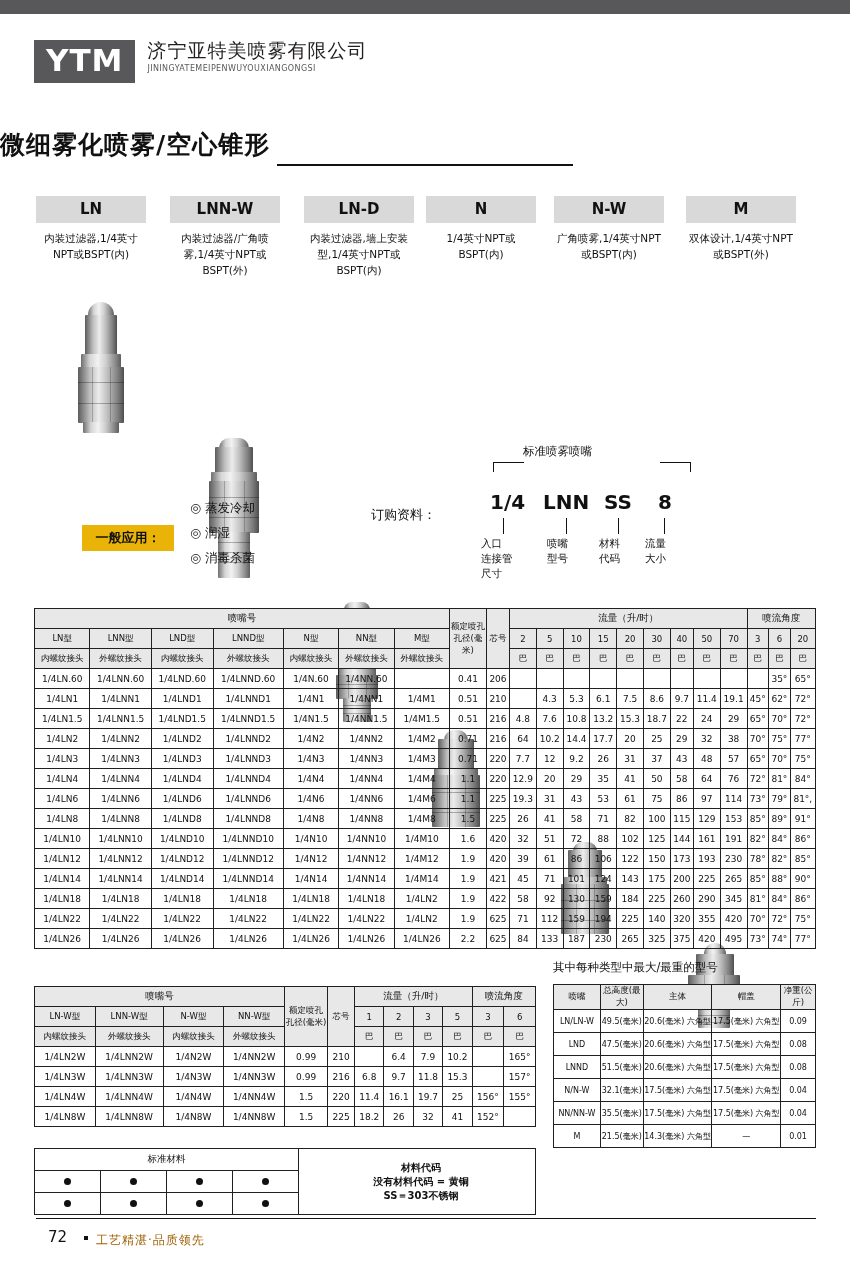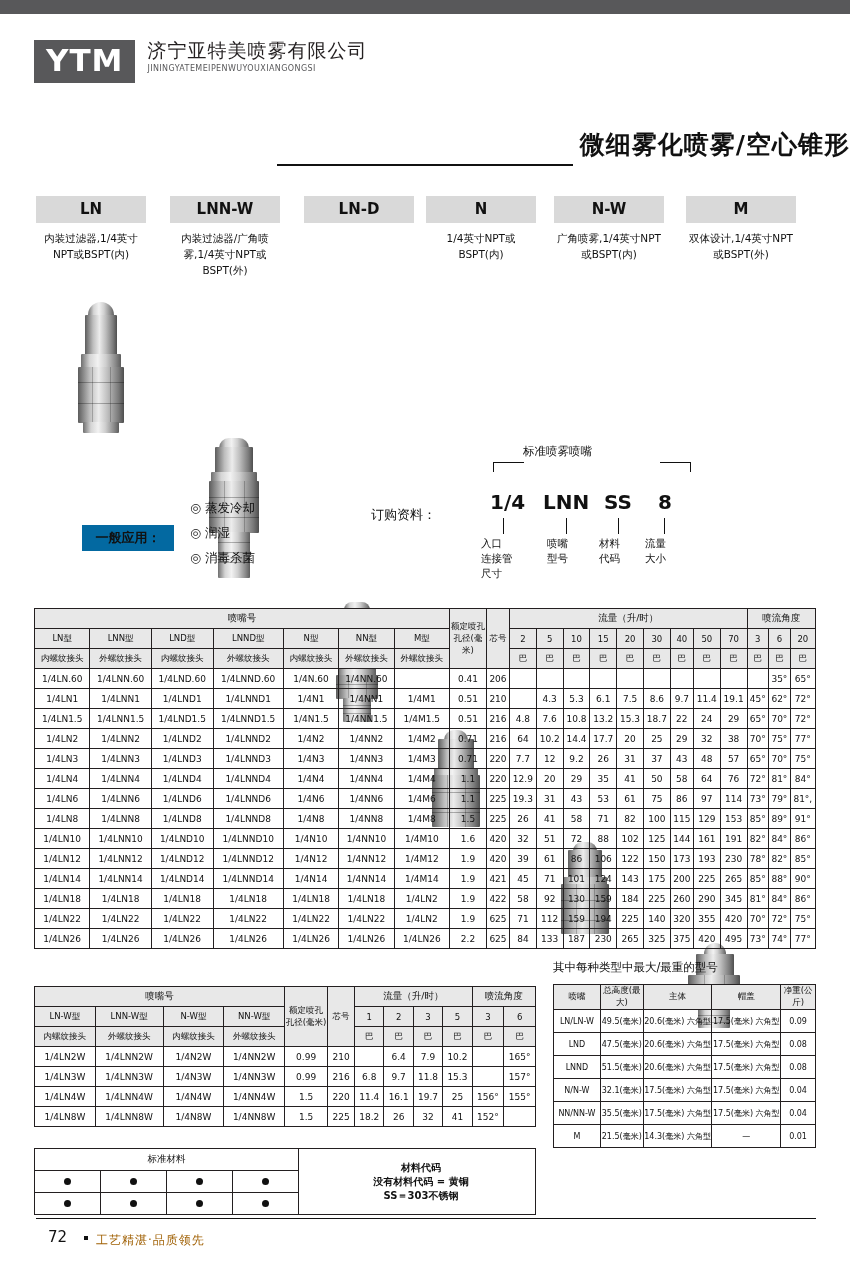--- a/index.html
+++ b/index.html
@@ -16,21 +16,21 @@
   .logo-box{
     background:#58585a;color:#fff;font-weight:bold;font-size:31px;
     letter-spacing:1px;padding:5px 12px 7px 12px;font-family:"DejaVu Sans",sans-serif;
     line-height:1;
   }
   .logo-text{margin-left:12px;}
   .logo-cn{font-size:19px;color:#231f20;letter-spacing:1px;line-height:1.1;}
   .logo-en{font-size:8px;color:#58585a;letter-spacing:0.4px;margin-top:3px;}
 
   .doc-title{
-    position:absolute;left:0;top:128px;width:850px;text-align:right;
+    position:absolute;left:0;top:128px;width:850px;text-align:left;
     font-size:25px;font-weight:bold;letter-spacing:1px;color:#111;
   }
   .title-rule{position:absolute;left:277px;top:164px;width:296px;height:2px;background:#111;}
 
   
   .prod-row{position:absolute;left:36px;top:196px;width:780px;}
   .prod-col{position:absolute;width:110px;}
   .prod-head{
     background:#d9d9d9;height:27px;line-height:27px;text-align:center;
     font-size:15px;font-weight:bold;color:#111;
@@ -42,21 +42,21 @@
 
   
   .nz{position:relative;}
   .seg{position:absolute;background:linear-gradient(90deg,#6f6f6f 0%,#d5d5d5 22%,#f2f2f2 42%,#cfcfcf 62%,#8a8a8a 86%,#5d5d5d 100%);border-radius:1px;}
   .seg.dark{background:linear-gradient(90deg,#5c5c5c 0%,#bdbdbd 25%,#ececec 45%,#bdbdbd 65%,#7a7a7a 88%,#4e4e4e 100%);}
   .hexline{position:absolute;background:rgba(0,0,0,.28);height:1px;}
   .vline{position:absolute;background:rgba(0,0,0,.22);width:1px;}
 
   
   .app-box{
-    position:absolute;left:82px;top:525px;width:92px;height:26px;background:#0369a1;
+    position:absolute;left:82px;top:525px;width:92px;height:26px;background:#eab308;
     font-size:13px;font-weight:bold;text-align:center;line-height:26px;color:#111;
   }
   .app-list{position:absolute;left:190px;top:495px;font-size:12.5px;line-height:2.0;color:#111;}
 
   
   .order-label{position:absolute;left:371px;top:506px;font-size:13px;color:#111;}
   .std-label{position:absolute;left:523px;top:444px;font-size:11.5px;color:#111;}
   .order-codes{position:absolute;left:490px;top:470px;width:210px;}
   .oc{position:absolute;font-size:20px;font-weight:bold;color:#111;}
   .oc-sub{position:absolute;font-size:10.5px;line-height:1.45;text-align:left;color:#111;}
@@ -120,20 +120,21 @@
     <div class="prod-col" style="left:0px;">
       <div class="prod-head">LN</div>
       <div class="prod-desc">内装过滤器,1/4英寸NPT或BSPT(内)</div>
     </div>
     <div class="prod-col" style="left:134px;">
       <div class="prod-head">LNN-W</div>
       <div class="prod-desc">内装过滤器/广角喷雾,1/4英寸NPT或BSPT(外)</div>
     </div>
     <div class="prod-col" style="left:268px;">
       <div class="prod-head">LN-D</div>
+      <div class="prod-desc">内装过滤器,墙上安装型,1/4英寸NPT或BSPT(内)</div>
     </div>
     <div class="prod-col" style="left:390px;">
       <div class="prod-head">N</div>
       <div class="prod-desc">1/4英寸NPT或BSPT(内)</div>
     </div>
     <div class="prod-col" style="left:518px;">
       <div class="prod-head">N-W</div>
       <div class="prod-desc">广角喷雾,1/4英寸NPT或BSPT(内)</div>
     </div>
     <div class="prod-col" style="left:650px;">

